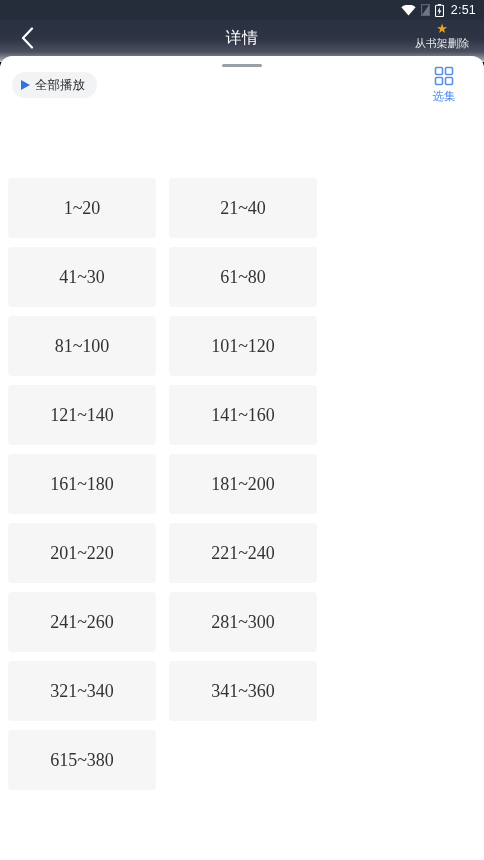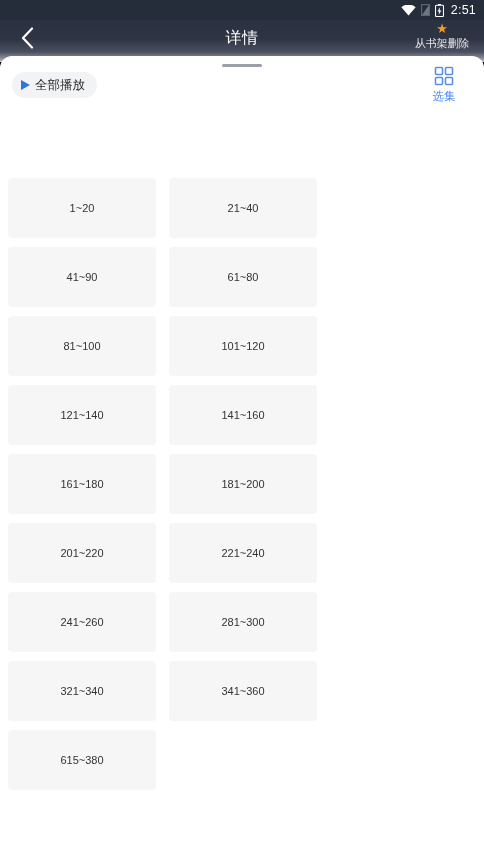--- a/index.html
+++ b/index.html
@@ -96,22 +96,22 @@
     position:absolute; top:122px; left:8px;
     width:468px;
     display:flex; flex-wrap:wrap;
     gap:9px 13px;
     align-content:flex-start;
   }
   .range-cell {
     width:148px; height:60px;
     background:#f6f6f6; border-radius:4px;
     display:flex; align-items:center; justify-content:center;
-    font-size:11px; color:#333333;
-    cursor:pointer; user-select:none;
+    font-size:18px; color:#333333;
+    cursor:pointer; user-select:none;font-family:Liberation Serif, serif;
   }
 </style>
 </head>
 <body>
 
 <div id="app">
 
   <div class="statusbar">
     <span class="sb-icon">
       <svg width="15" height="11" viewBox="0 0 15 11">
@@ -172,21 +172,21 @@
             <rect x="11.5" y="11.5" width="7" height="7" rx="1" fill="none" stroke="#5b8fe6" stroke-width="1.6"></rect>
           </svg>
         </span>
         <span class="select-label">选集</span>
       </div>
     </div>
 
     <div class="range-grid">
         <div class="range-cell">1~20</div>
         <div class="range-cell">21~40</div>
-        <div class="range-cell">41~90</div>
+        <div class="range-cell">41~30</div>
         <div class="range-cell">61~80</div>
         <div class="range-cell">81~100</div>
         <div class="range-cell">101~120</div>
         <div class="range-cell">121~140</div>
         <div class="range-cell">141~160</div>
         <div class="range-cell">161~180</div>
         <div class="range-cell">181~200</div>
         <div class="range-cell">201~220</div>
         <div class="range-cell">221~240</div>
         <div class="range-cell">241~260</div>

